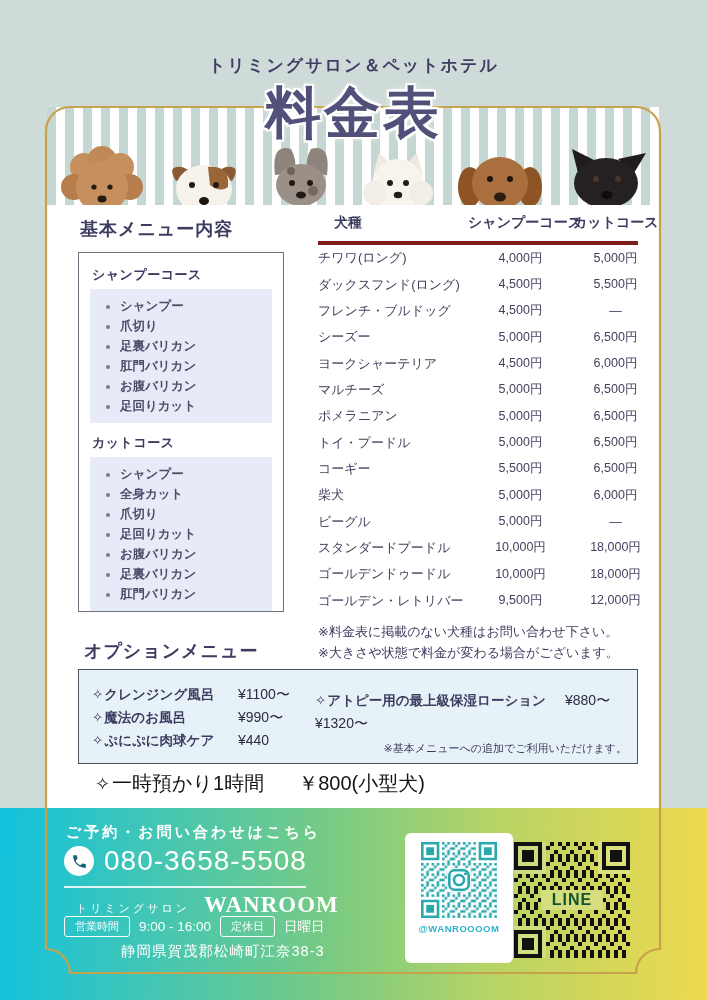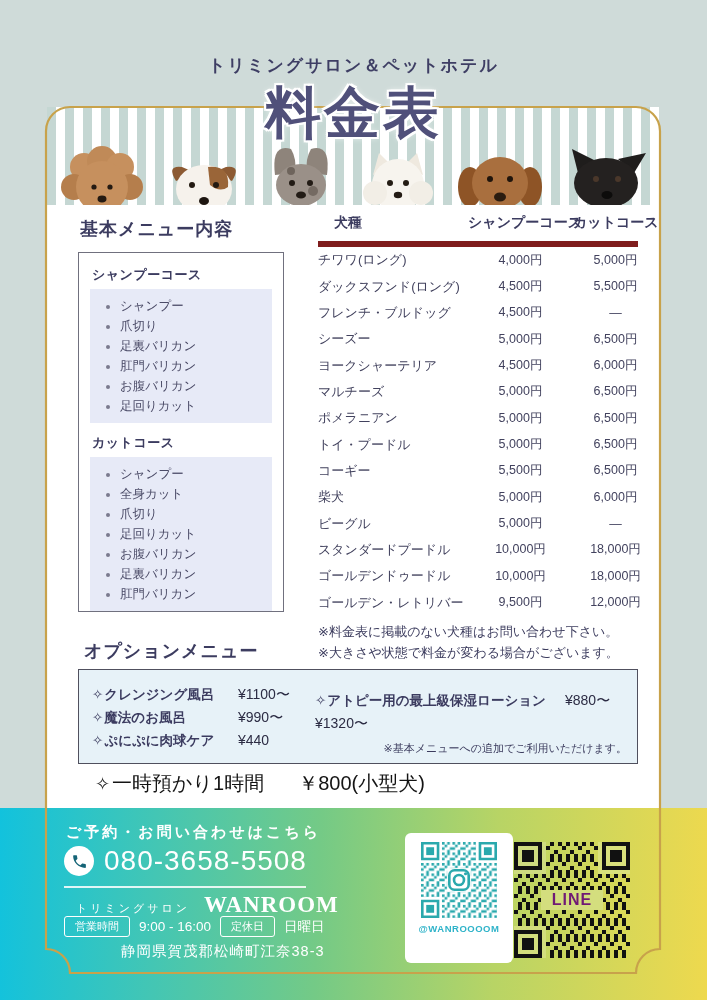--- a/index.html
+++ b/index.html
@@ -21,28 +21,28 @@
 
   
   .sheet { position:absolute; left:47px; top:205px; width:612px; height:603px; background:#ffffff; z-index:1; }
 
   
   .h-navy { position:absolute; font-size:18px; font-weight:bold; color:#3c3c60; z-index:3; letter-spacing:1px; }
   #basic-heading { left:80px; top:217px; width:201px; padding-bottom:18px; border-bottom:2.5px solid #3c3c60; }
   .menu-box { position:absolute; left:78px; top:252px; width:206px; height:360px; z-index:3;
     background:#fff; border:1.5px solid #70707e; padding:11px 11px; }
   .menu-sec-name { font-size:13px; font-weight:bold; color:#3c3c60; margin:2px 0 5px 2px; letter-spacing:.5px; }
-  .menu-list { list-style:disc; background:#e7eaf7; padding:7px 2px 7px 30px; margin-bottom:11px; }
+  .menu-list { list-style:disc; background:#e7eaf7; padding:7px 2px 7px 30px; margin-bottom:11px;font-weight:bold; }
   .menu-list li { font-size:12.5px; color:#4c4c68; line-height:20px; }
   .menu-list li::marker { color:#7a7a8e; }
 
   
   .ptable { position:absolute; left:318px; top:214px; width:320px; z-index:3; }
   .thead { display:grid; grid-template-columns:150px 105px 85px; font-size:14px; font-weight:bold;
-    color:#3c3c60; padding-bottom:9px; border-bottom:6px solid #7f1d1d; align-items:end; }
+    color:#3c3c60; padding-bottom:9px; border-bottom:4px solid #7f1d1d; align-items:end; }
   .thead .c0 { padding-left:16px; }
   .thead .c1,.thead .c2 { text-align:center; white-space:nowrap; }
   .trow { display:grid; grid-template-columns:150px 105px 85px; height:26.35px; align-items:center; }
   .trow .breed { font-size:13px; color:#42425e; white-space:nowrap; }
   .trow .p { font-size:12.5px; color:#42425e; text-align:center; }
   .tnotes { position:absolute; left:318px; top:621px; z-index:3; font-size:13px; color:#3c3c5e; line-height:21px; }
 
   
   #options-heading { left:84px; top:639px; }
   .opt-box { position:absolute; left:78px; top:669px; width:560px; height:95px; z-index:3;
@@ -79,21 +79,21 @@
   .f-val { color:#fff; font-size:13.5px; white-space:nowrap; }
   .f-addr { position:absolute; left:76px; top:134px; color:#fff; font-size:14.5px; letter-spacing:1px;margin-left:45px; }
 
   .insta-card { position:absolute; left:405px; top:25px; width:108px; height:130px; background:#fff;
     border-radius:6px; display:flex; flex-direction:column; align-items:center; }
   .insta-card .qr { margin-top:9px; }
   .insta-handle { margin-top:5px; color:#2fb3c9; font-size:9.5px; font-weight:bold; letter-spacing:.5px; }
   .line-qr { position:absolute; left:514px; top:34px; width:116px; height:116px; }
   .line-label { position:absolute; left:0; top:0; width:100%; height:100%;
     display:flex; align-items:center; justify-content:center; pointer-events:none; }
-  .line-label span { background:#d4de7e; color:#701a75; font-weight:bold; font-size:16px;
+  .line-label span { background:#d4de7e; color:#14532d; font-weight:bold; font-size:16px;
     letter-spacing:1px; padding:1px 11px; }
 
   
   .frame { position:absolute; inset:0; z-index:10; pointer-events:none; }
 </style>
 </head>
 <body>
 
 <div class="page">
 

